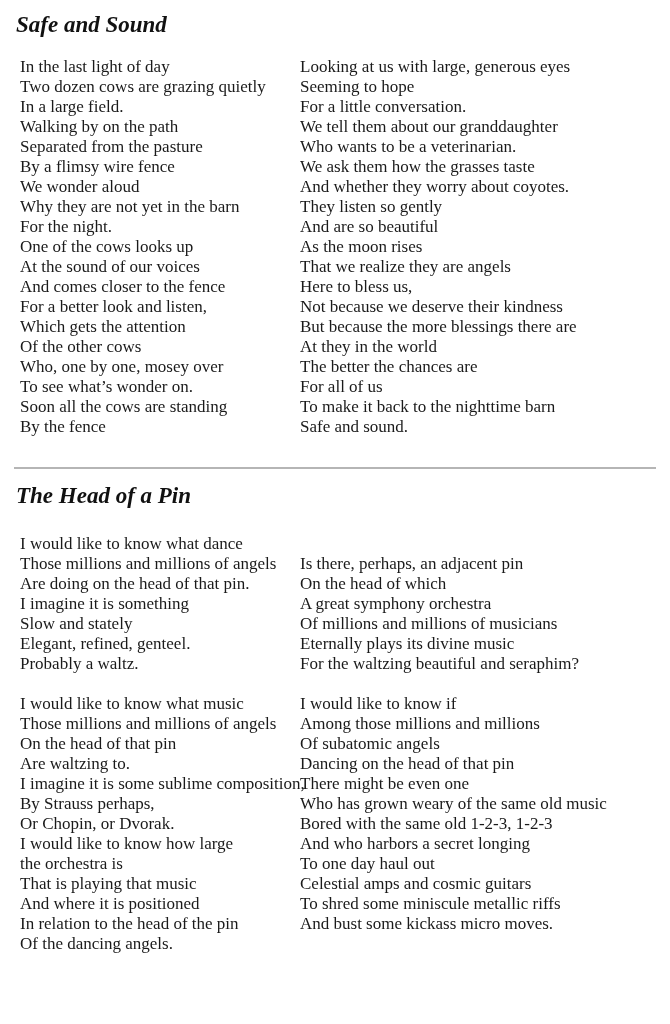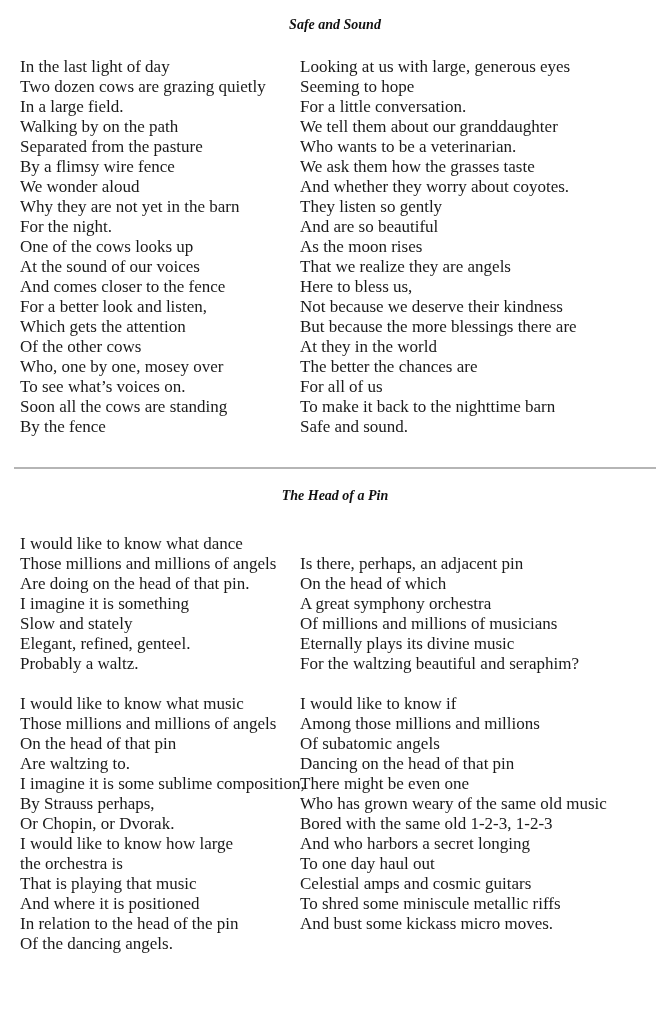--- a/index.html
+++ b/index.html
@@ -16,23 +16,23 @@
     color: #1a1a1a;
   }
   .page {
     position: relative;
     width: 670px;
     height: 1024px;
     overflow: hidden;
     background: #ffffff;
   }
   .poem-title {
-    margin: 10px;
-    text-align: center;
-    font-size: 14px;
+    margin: 16px;
+    text-align: left;
+    font-size: 23px;
     line-height: 20px;
     font-weight: 700;
     font-style: italic;
     color: #111111;
   }
   .poem-1 .poem-title { margin-top: 15px; }
   .poem-2 .poem-title { margin-top: 17px; }
   .cols {
     display: flex;
     align-items: center;
@@ -72,21 +72,21 @@
           <div class="line">We wonder aloud</div>
           <div class="line">Why they are not yet in the barn</div>
           <div class="line">For the night.</div>
           <div class="line">One of the cows looks up</div>
           <div class="line">At the sound of our voices</div>
           <div class="line">And comes closer to the fence</div>
           <div class="line">For a better look and listen,</div>
           <div class="line">Which gets the attention</div>
           <div class="line">Of the other cows</div>
           <div class="line">Who, one by one, mosey over</div>
-          <div class="line">To see what’s voices on.</div>
+          <div class="line">To see what’s wonder on.</div>
           <div class="line">Soon all the cows are standing</div>
           <div class="line">By the fence</div>
         </div>
       <div class="col col-right">
           <div class="line">Looking at us with large, generous eyes</div>
           <div class="line">Seeming to hope</div>
           <div class="line">For a little conversation.</div>
           <div class="line">We tell them about our granddaughter</div>
           <div class="line">Who wants to be a veterinarian.</div>
           <div class="line">We ask them how the grasses taste</div>

